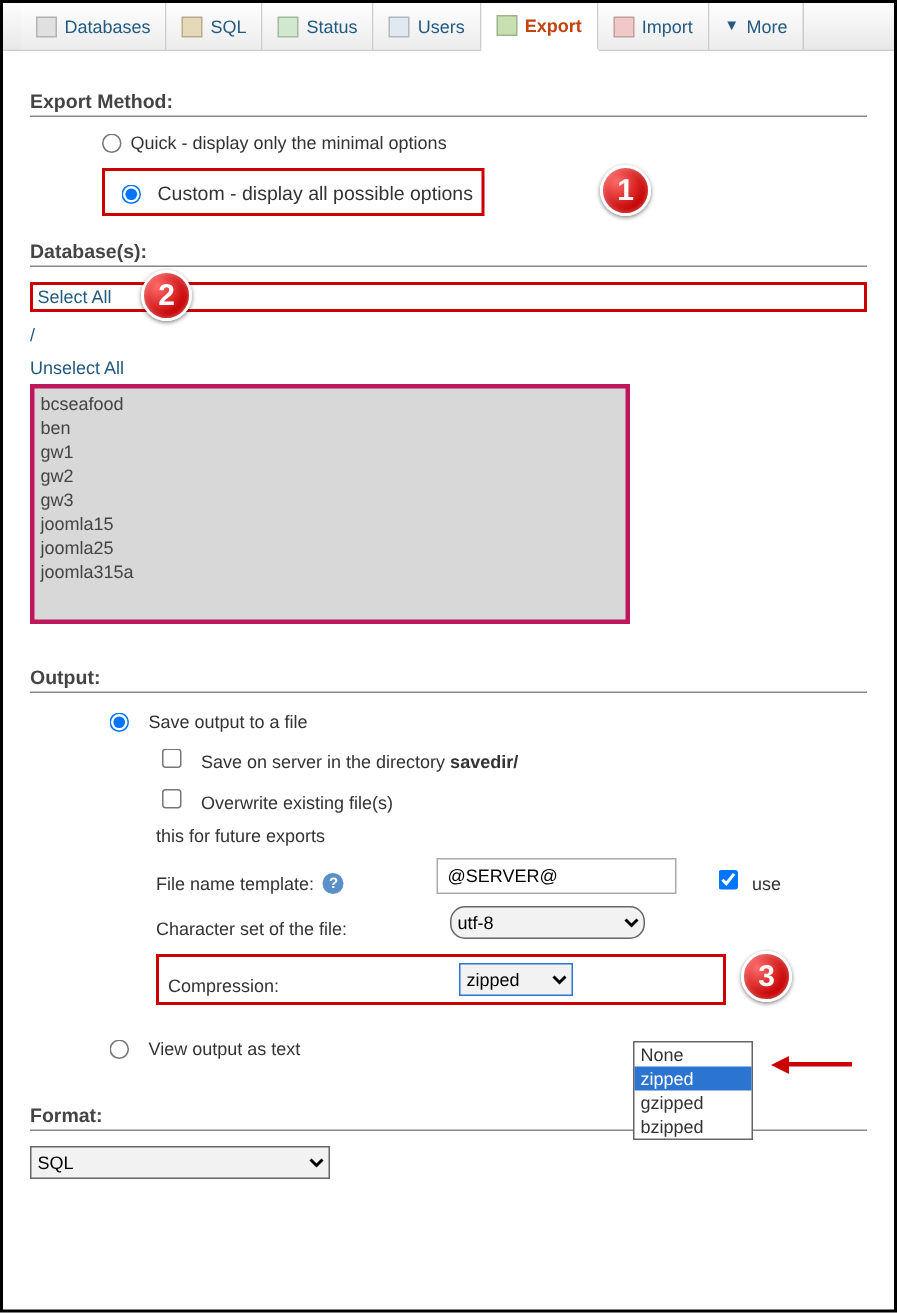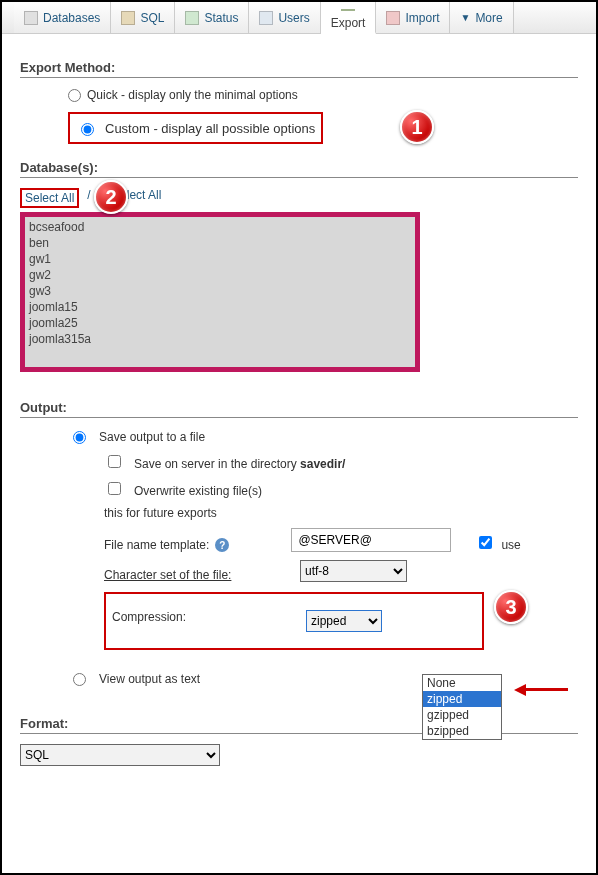--- a/index.html
+++ b/index.html
@@ -29,25 +29,24 @@
     display: flex;
     align-items: center;
     gap: 5px;
     font-size: 12px;
     color: #235a81;
     cursor: pointer;
     background: linear-gradient(#fefefe,#ececec);
   }
   .tab.active {
     background: #fff;
-    color: #404040;
-    font-weight: normal;
+    color: #c2410c;
+    font-weight: bold;
     border-bottom: 2px solid #fff;
     margin-bottom: -1px;
-    flex-direction: column;
   }
   .content { padding: 10px 18px 18px 18px; }
   h2.page {
     font-size: 22px;
     font-weight: normal;
     color: #777;
     margin: 26px 0 24px 0;
   }
   .section-head {
     font-size: 13px;
@@ -86,21 +85,21 @@
   .sel-links a { color:#235a81; text-decoration:none; cursor:pointer;}
   .sel-box {
     border: 2px solid #c00;
     padding: 1px 3px;
     display:inline-block;
   }
   .badge.b2 { left: 74px; top:-8px;}
   .db-list {
     width: 400px;
     height: 160px;
-    border: 5px solid #be185d;
+    border: 3px solid #be185d;
     background: #d8d8d8;
     overflow-y: scroll;
     font-size: 12px;
     color: #444;
     padding: 2px 4px;
     margin-top: 4px;
   }
   .db-list .item { line-height: 16px; user-select:none; cursor:pointer;}
   .output-block { padding-left: 48px; font-size:12px; color:#333;}
   .output-block .sub { padding-left: 36px; margin-top:8px;}
@@ -112,22 +111,22 @@
   }
   input[type=text].fn {
     width: 160px; height:24px; padding:2px 6px; font-size:12px;
     border:1px solid #aaa;
   }
   select.sel {
     height:22px; font-size:12px; border:1px solid #666; background:#f2f2f2;
   }
   .comp-box {
     border: 2px solid #c00;
-    padding: 16px 6px;
-    display:flex; align-items:flex-start; gap:120px;
+    padding: 4px 6px;
+    display:flex; align-items:flex-end; gap:120px;
     width: 380px;
     position:relative;
   }
   .badge.b3 { right:-46px; top:-4px;}
   .dropdown {
     position:absolute;
     left: 318px;
     top: 24px;
     width: 80px;
     border:1px solid #666;
@@ -204,21 +203,21 @@
       <span>Quick - display only the minimal options</span>
     </div>
     <div class="custom-box" style="margin-top:4px;">
       <input type="radio" name="method" checked="" style="">
       <span>Custom - display all possible options</span>
       <div class="badge b1">1</div>
     </div>
   </div>
 
   <div class="section-head">Database(s):</div>
-  <div class="sel-links" style="position:relative;">
+  <div class="sel-links" style="position:relative;flex-direction:column;">
     <span class="sel-box">
       <a>Select All</a>
     </span>
     <span style="color:#235a81;">/</span>
     <a>Unselect All</a>
     <div class="badge b2">2</div>
   </div>
   <div class="db-list" id="dblist">
       <div class="item">bcseafood</div>
       <div class="item">ben</div>
@@ -253,22 +252,22 @@
       <div class="line" style="gap:6px;">
         <span>File name template:</span>
         <span class="help-icon">?</span>
         <span style="flex:0 0 50px;"></span>
         <input type="text" class="fn" value="@SERVER@" style="">
         <span style="flex:0 0 12px;"></span>
         <input type="checkbox" checked="" style="">
         <span>use</span>
       </div>
       <div class="line" style="gap:6px;">
-        <span style="width:190px;text-decoration:underline;">Character set of the file:</span>
-        <select class="sel" style="width:107px;">
+        <span style="width:190px;">Character set of the file:</span>
+        <select class="sel" style="width:130px;border-radius:10px;">
           <option>utf-8</option>
         </select>
       </div>
 
       <div class="comp-box" style="margin-top:10px;">
         <span>Compression:</span>
         <select class="sel" style="width:76px;border-color:#2b74d0;">
           <option>zipped</option>
         </select>
         <div class="badge b3">3</div>

